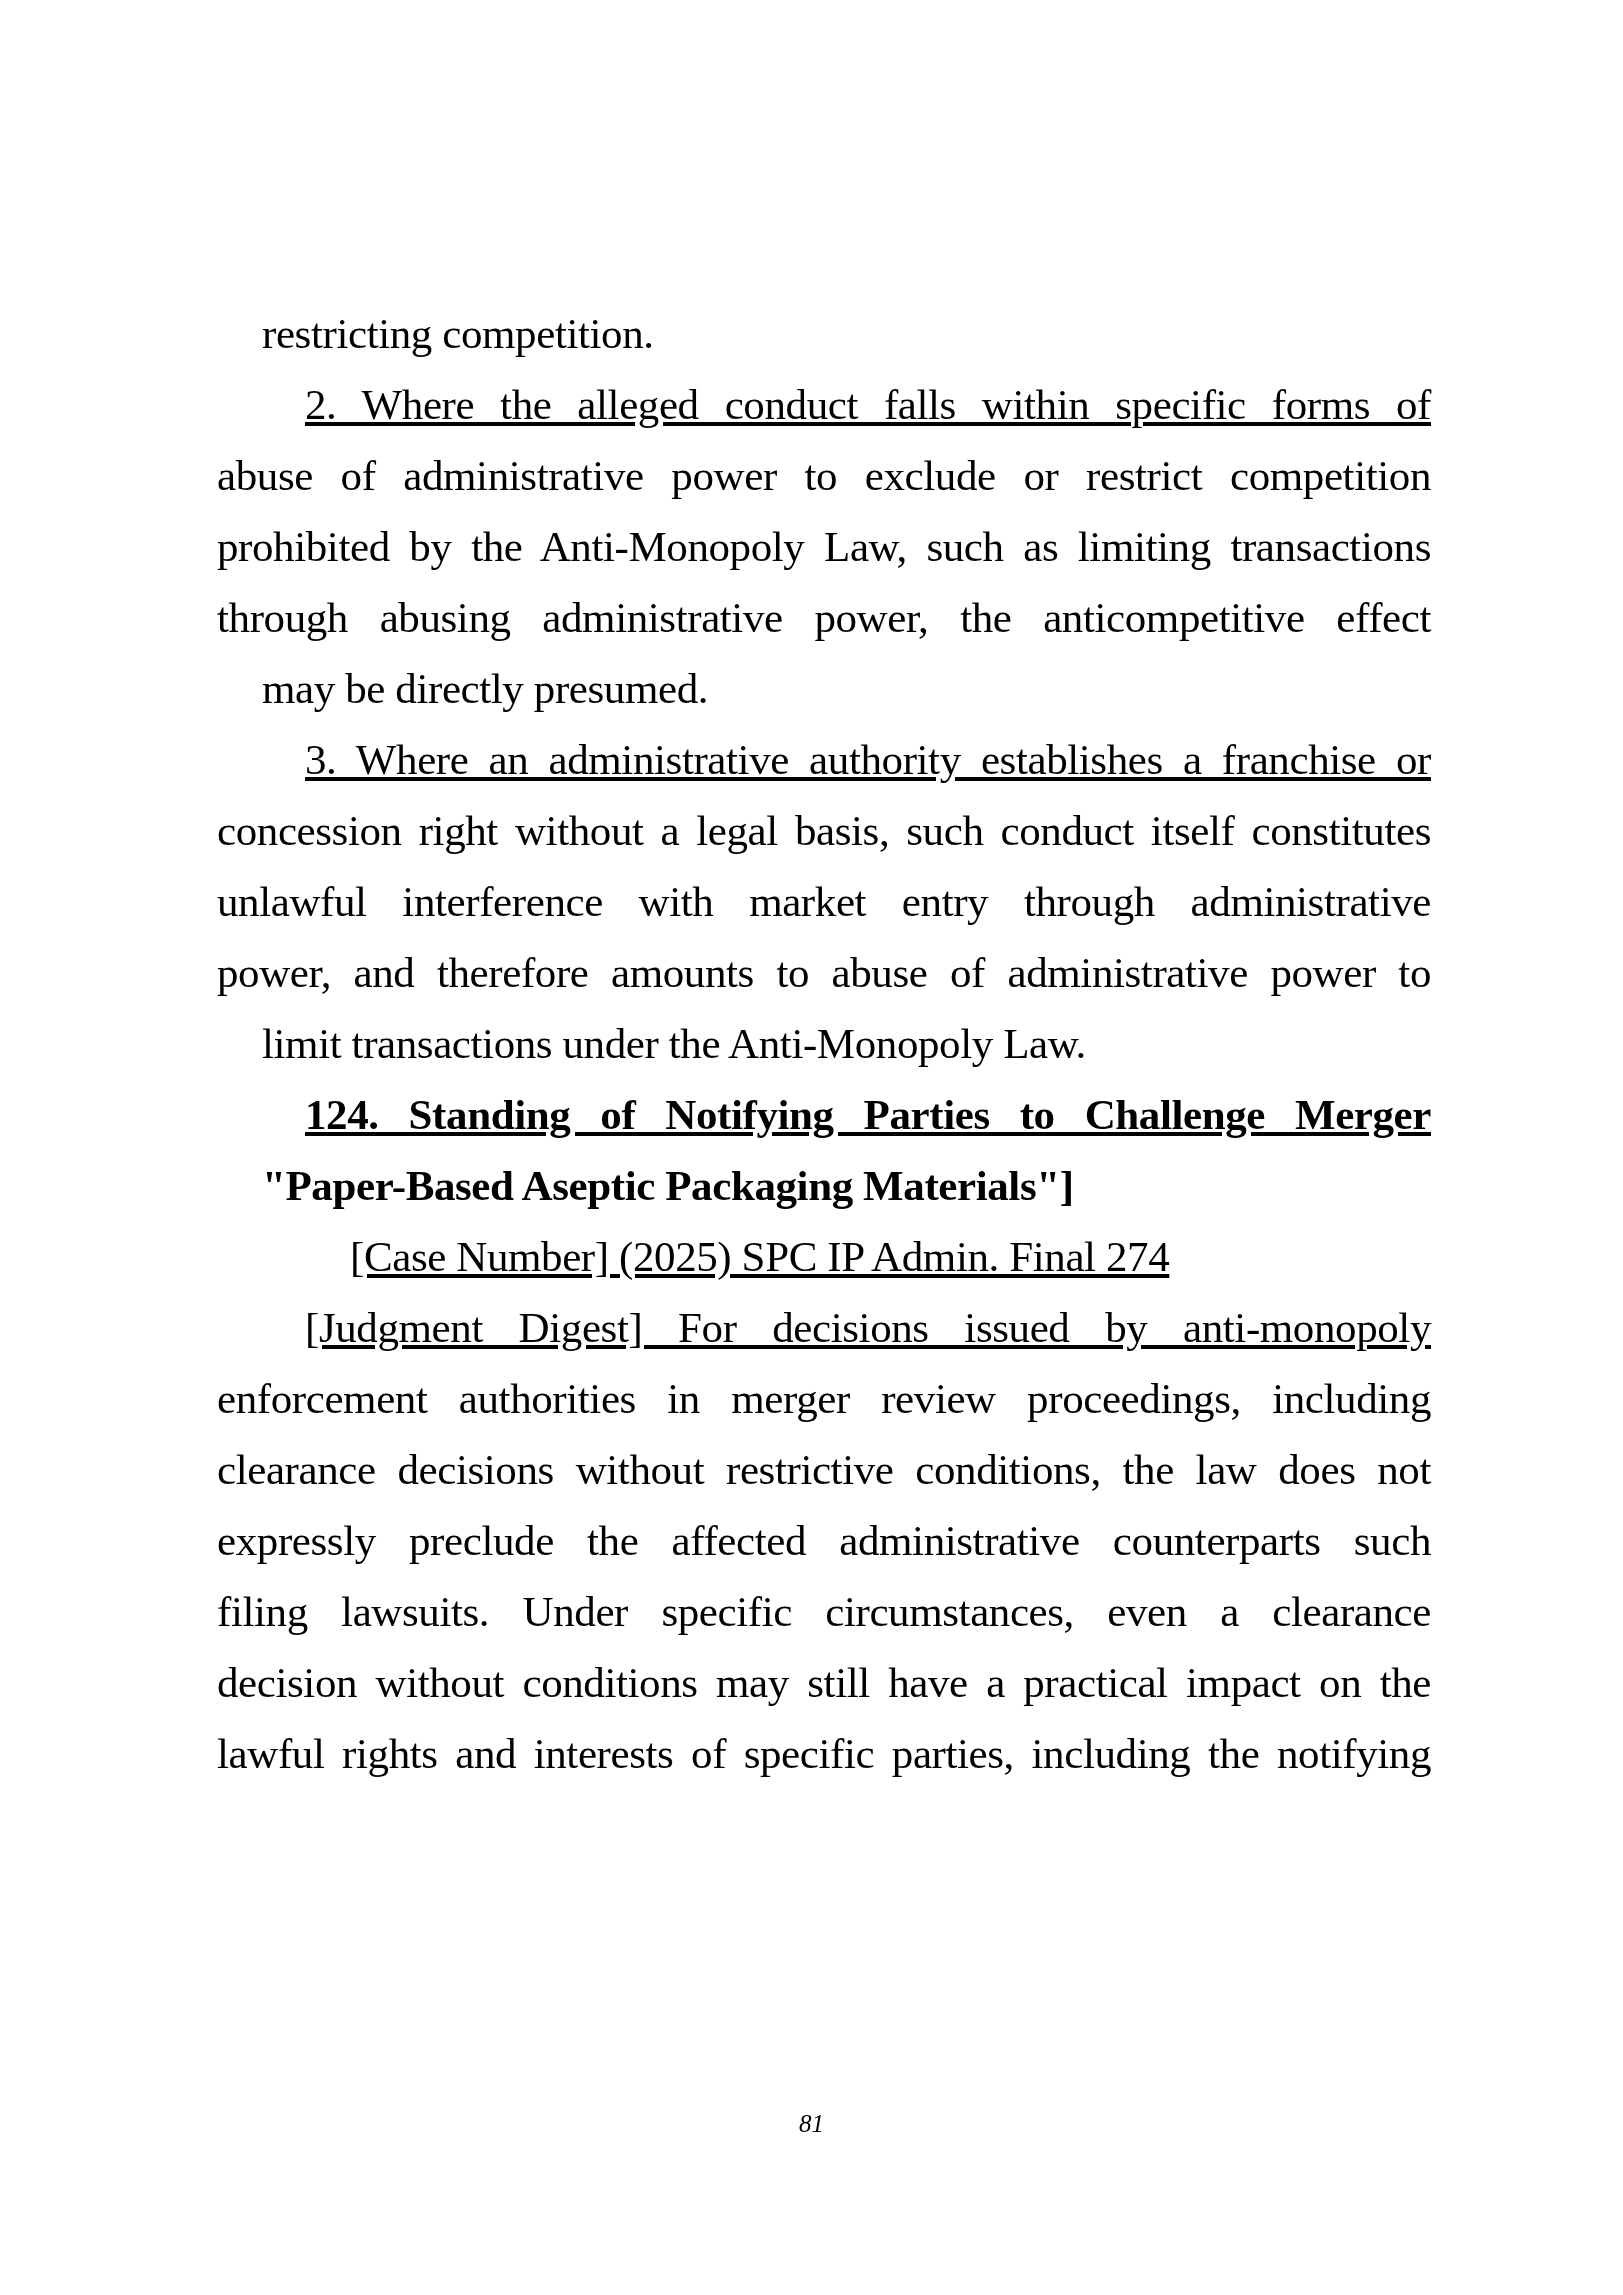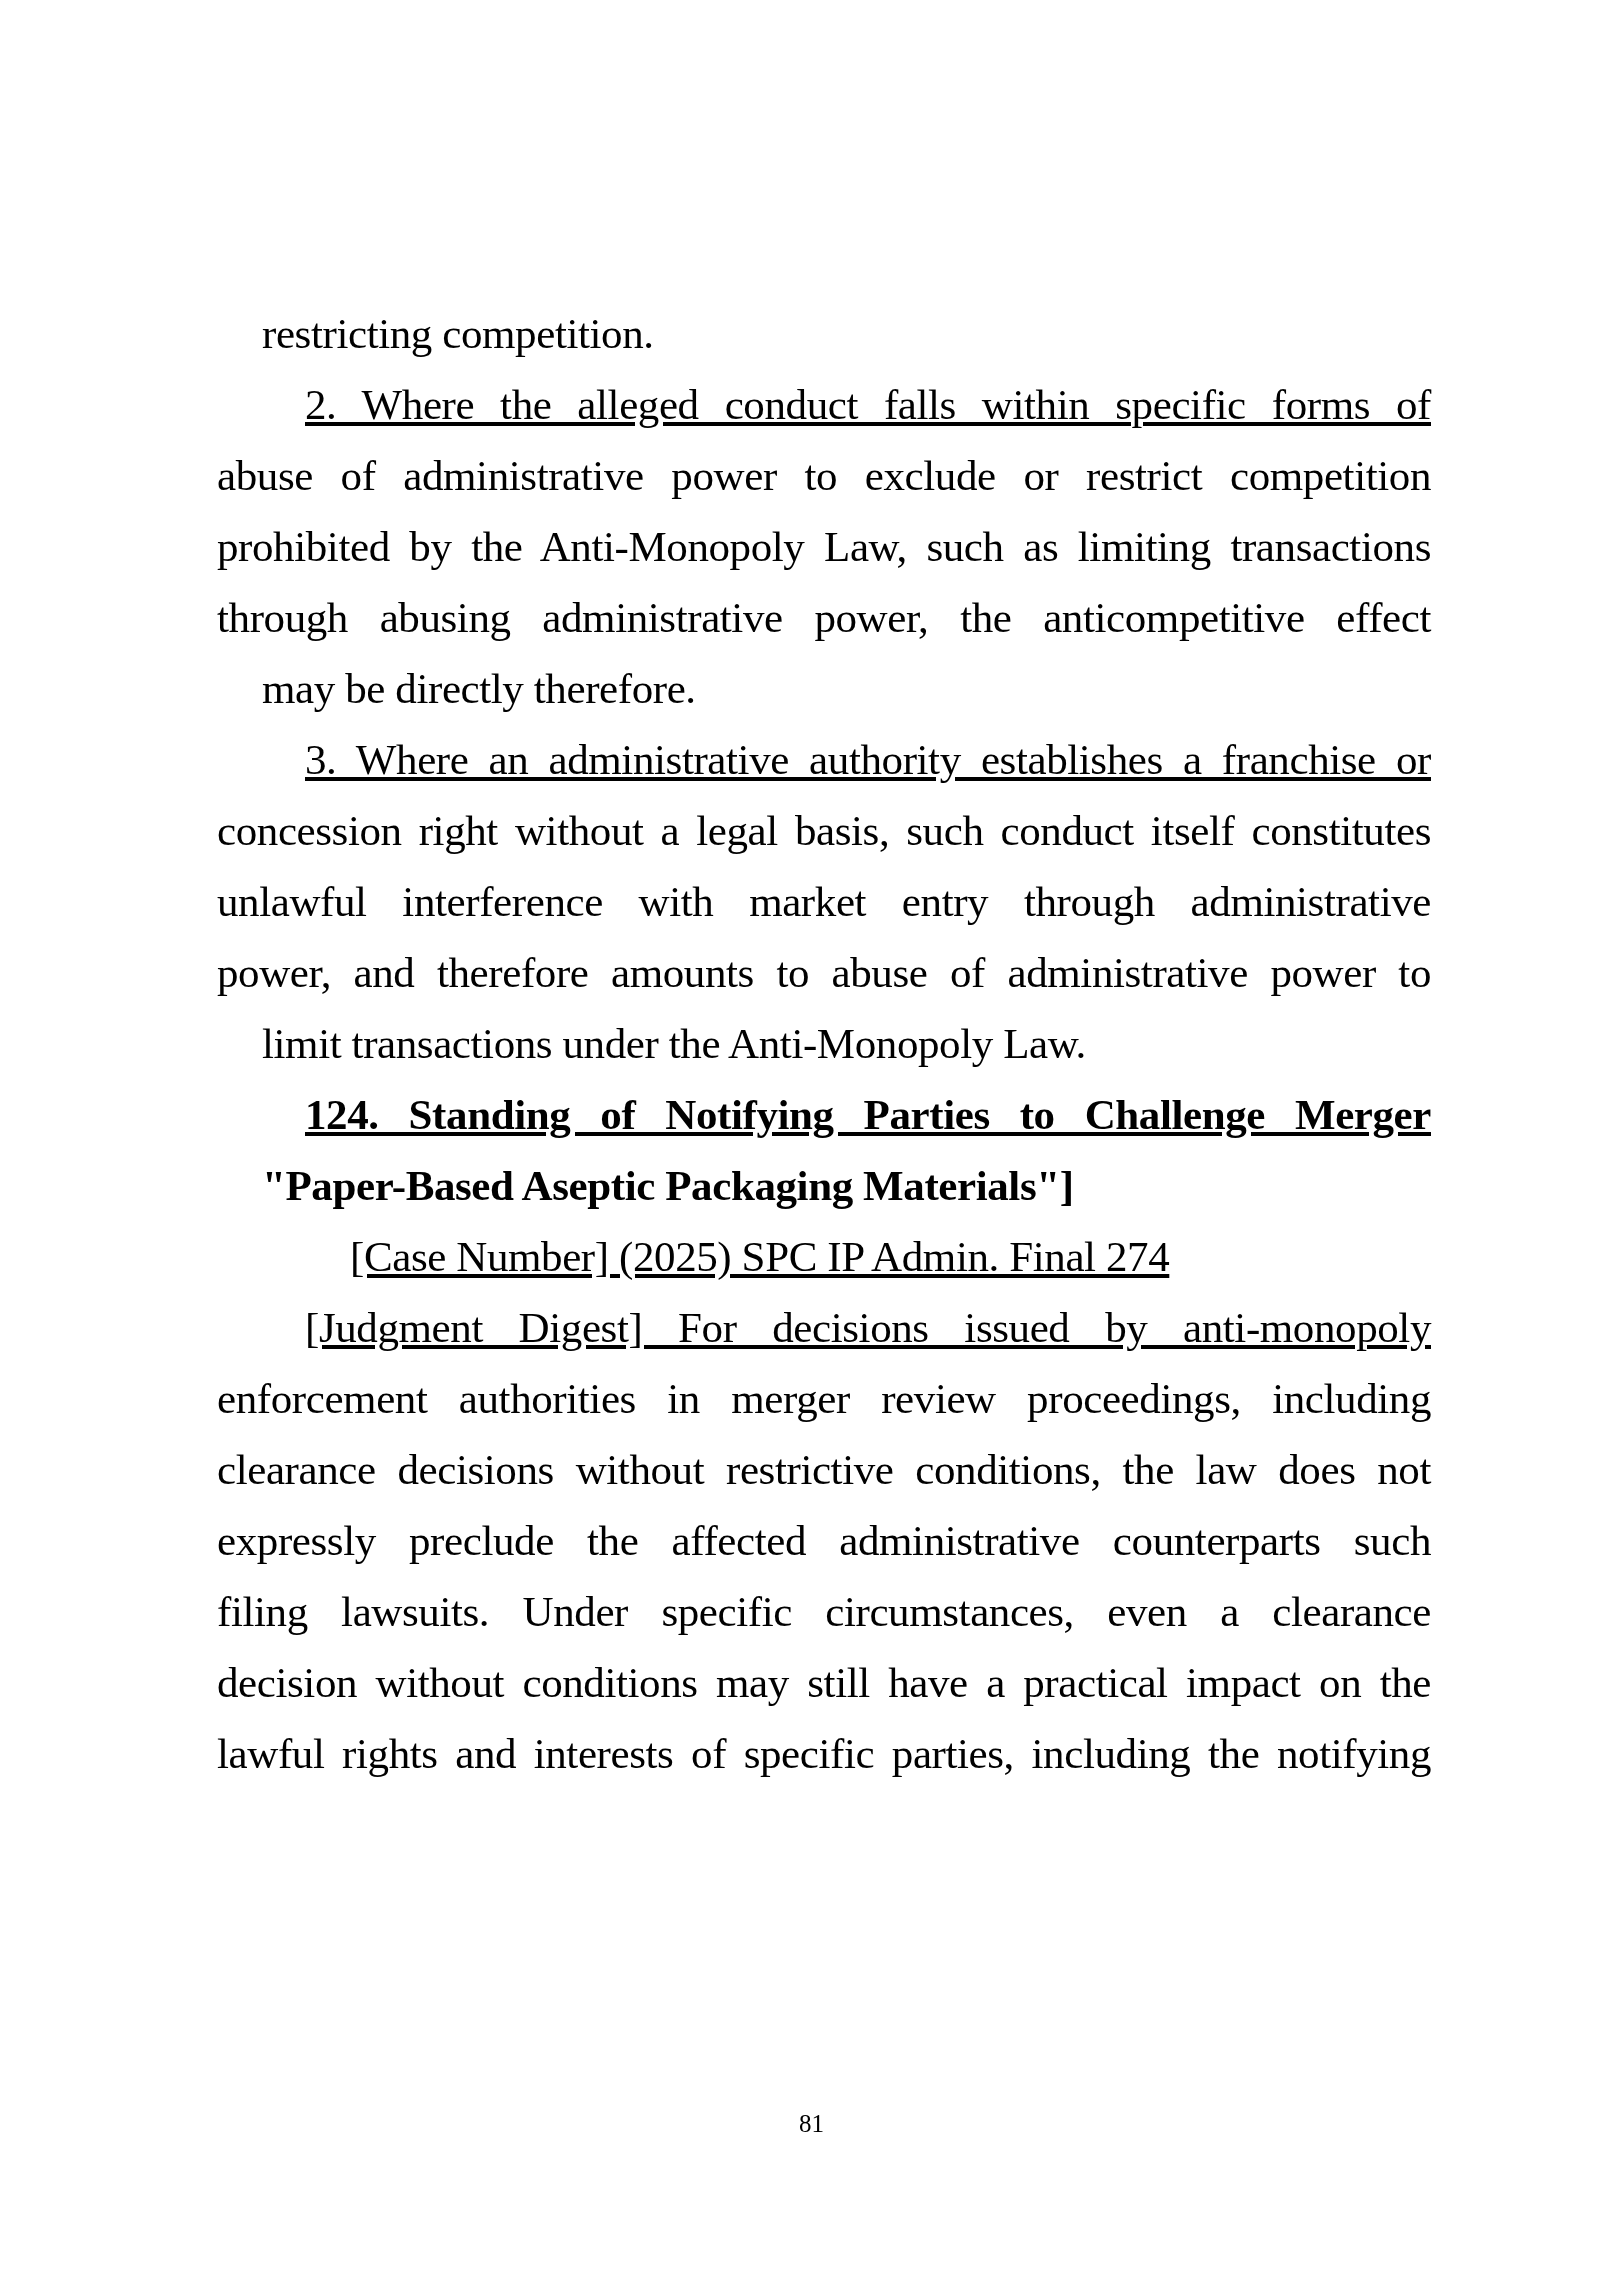--- a/index.html
+++ b/index.html
@@ -43,37 +43,38 @@
       font-weight: bold;
     }
     .page-number {
       position: absolute;
       left: 0;
       width: 1623px;
       top: 2107px;
       text-align: center;
       font-size: 25px;
       line-height: 34px;
+      font-style: italic;
     }
   </style>
 </head>
 <body>
 
 <div class="page-content">
 
   <div>
     <span class="line last">restricting competition.</span>
   </div>
 
   <div>
     <span class="line indent">2. Where the alleged conduct falls within specific forms of</span>
     <span class="line">abuse of administrative power to exclude or restrict competition</span>
     <span class="line">prohibited by the Anti-Monopoly Law, such as limiting transactions</span>
     <span class="line">through abusing administrative power, the anticompetitive effect</span>
-    <span class="line last">may be directly therefore.</span>
+    <span class="line last">may be directly presumed.</span>
   </div>
 
   <div>
     <span class="line indent">3. Where an administrative authority establishes a franchise or</span>
     <span class="line">concession right without a legal basis, such conduct itself constitutes</span>
     <span class="line">unlawful interference with market entry through administrative</span>
     <span class="line">power, and therefore amounts to abuse of administrative power to</span>
     <span class="line last">limit transactions under the Anti-Monopoly Law.</span>
   </div>
 

